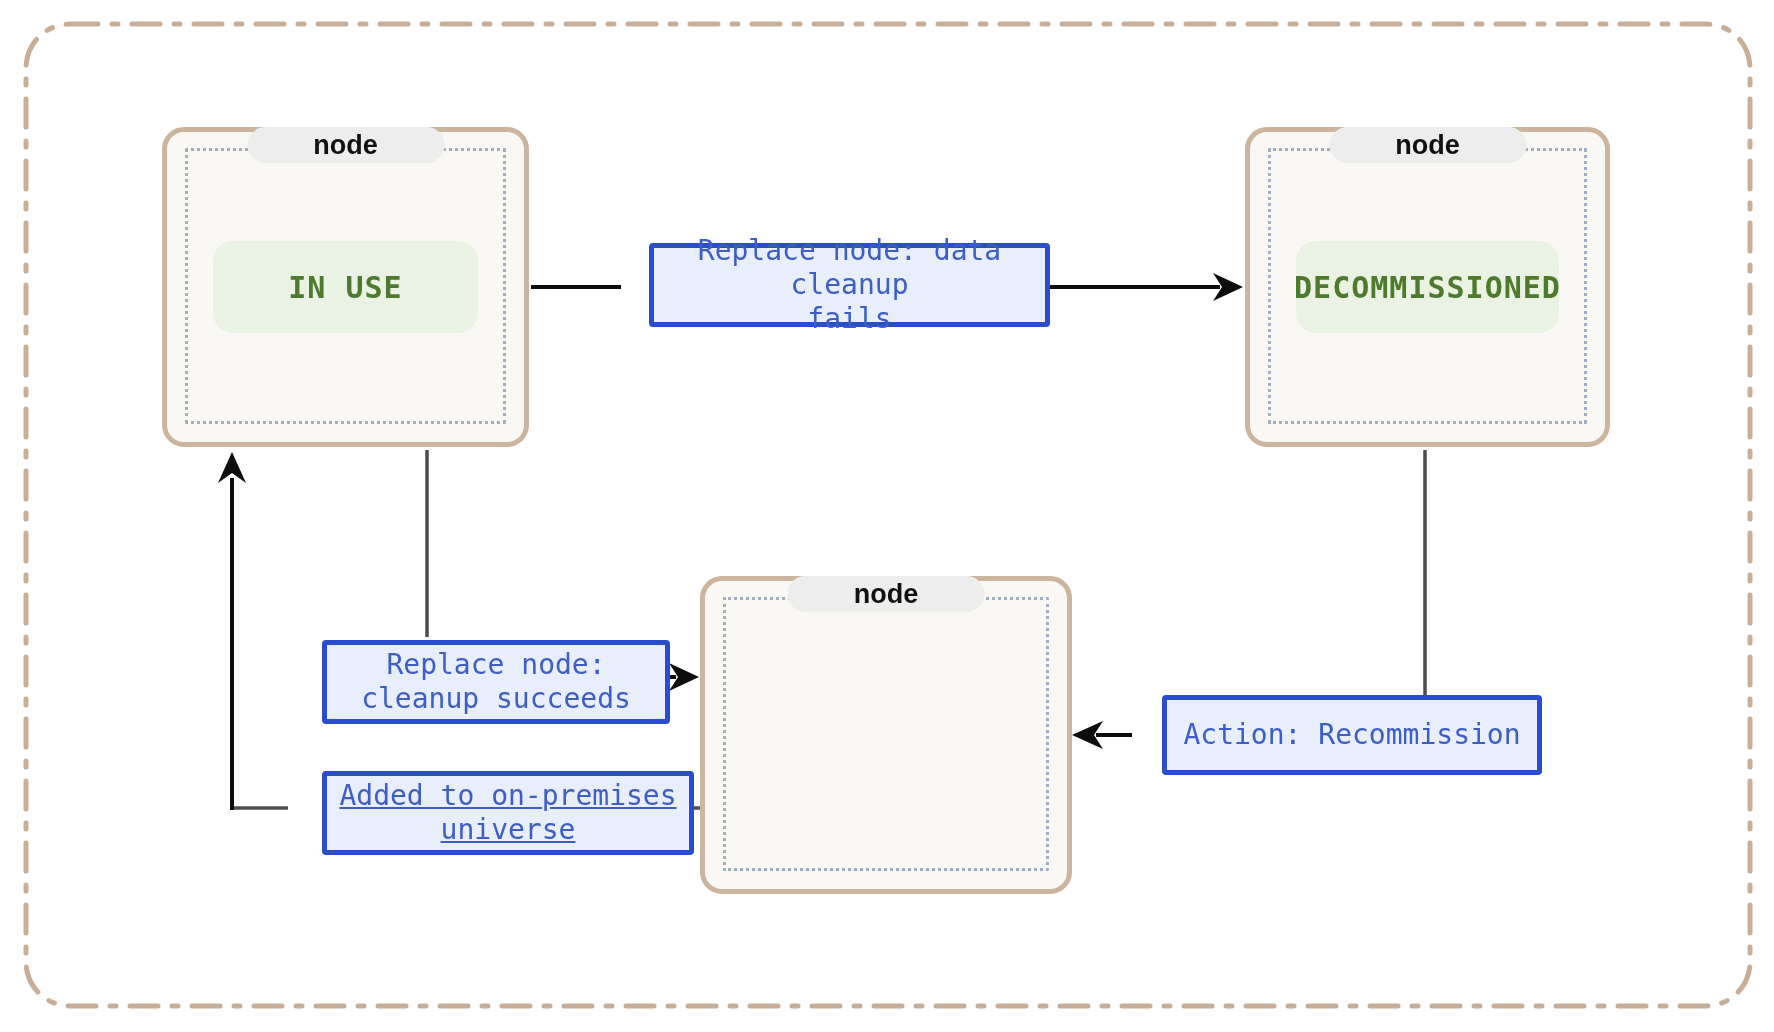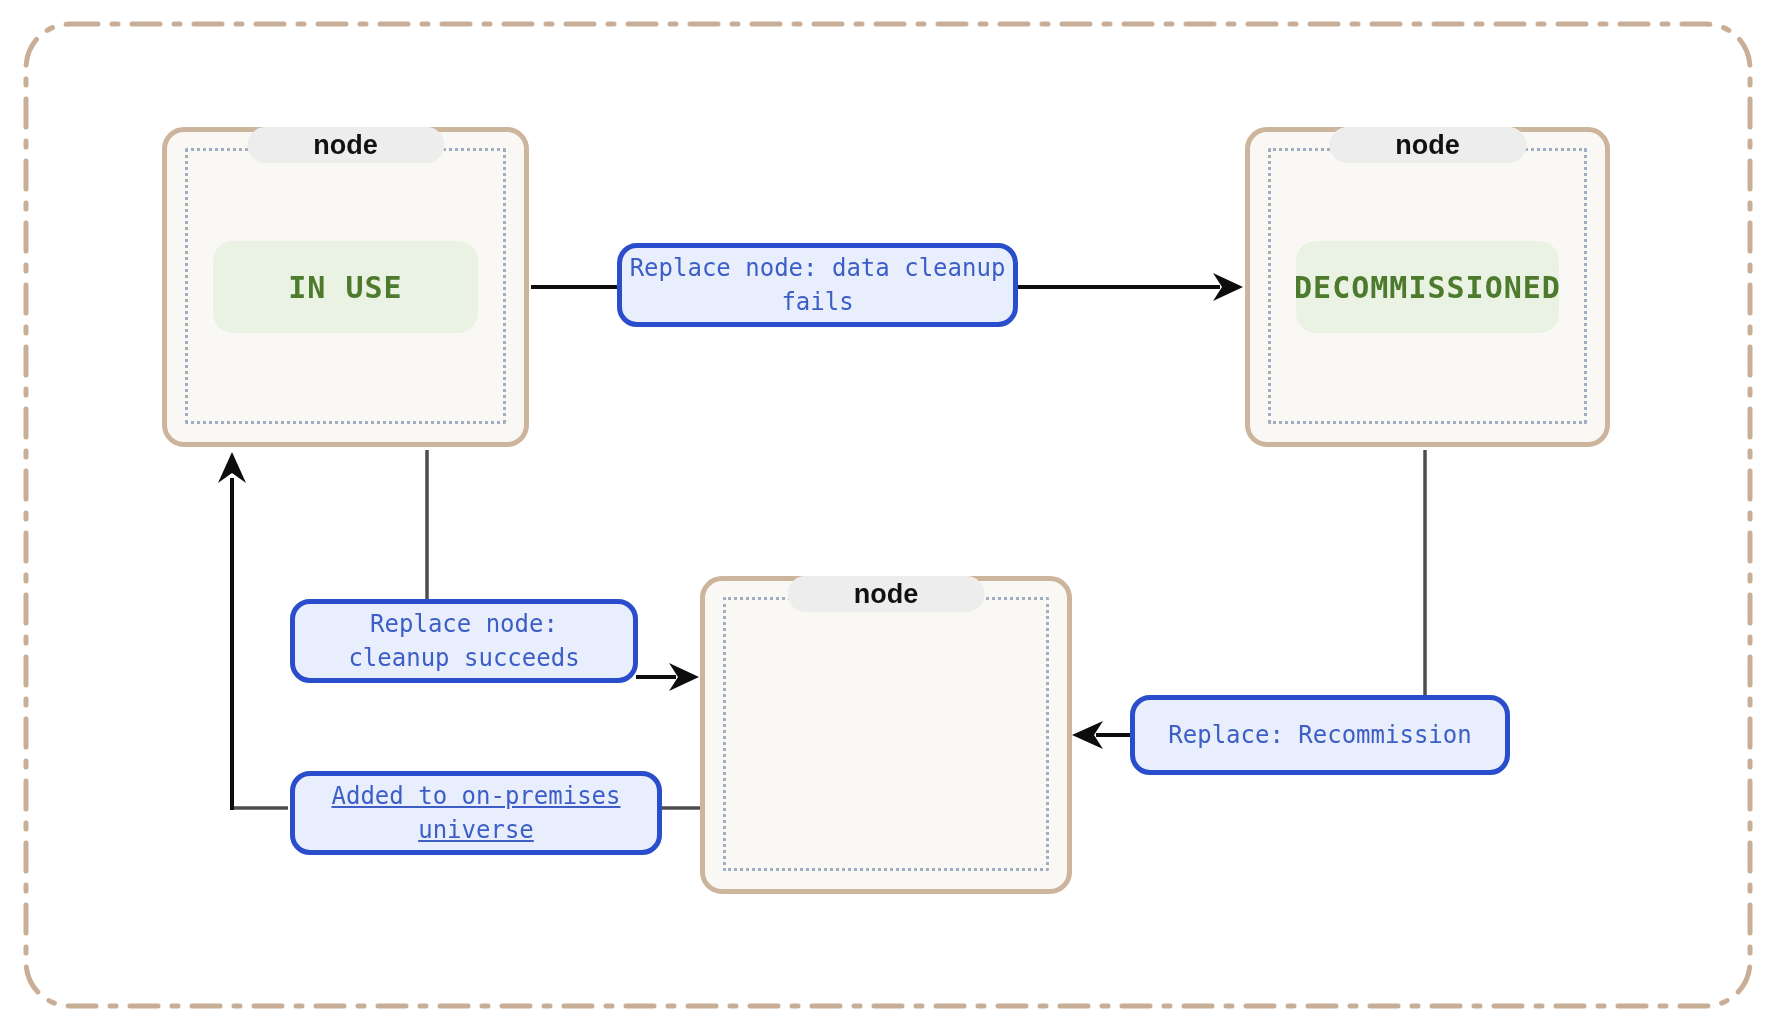--- a/index.html
+++ b/index.html
@@ -91,32 +91,33 @@
     font-weight: bold;
     font-size: 30px;
     letter-spacing: 1px;
     color: var(--state-text, #4d7a2c);
   }
   
   .edge-label {
     position: absolute;
     background: var(--edge-label-fill, #e8eefb);
     border: 5px solid var(--edge-label-border, #2a4ecb);
-    border-radius: 20px;
+    border-radius: 4px;
     box-sizing: border-box;
     display: flex;
     align-items: center;
     justify-content: center;
     text-align: center;
     font-family: "DejaVu Sans Mono", monospace;
-    font-size: 24px;
+    font-size: 28px;
     line-height: 34px;
     color: var(--edge-label-text, #3c5ec6);
     white-space: pre-line;
     z-index: 4;
+    margin-left: 32px;
   }
 </style>
 </head>
 <body>
 
 <div id="canvas">
 
   <svg id="wires" viewBox="0 0 1774 1032">
 
     <rect class="canvas-border" x="26" y="24" width="1724" height="982" rx="44"></rect>
@@ -152,21 +153,21 @@
   </div>
 
   <div class="node" style="left:700px; top:576px; width:372px; height:318px;">
     <div class="pill">node</div>
     <div class="dotted"></div>
   </div>
 
   <div class="edge-label" style="left:617px; top:243px; width:401px; height:84px;">Replace node: data cleanup
 fails</div>
 
-  <div class="edge-label" style="left:290px; top:599px; width:348px; height:84px;">Replace node:
+  <div class="edge-label" style="left:290px; top:640px; width:348px; height:84px;">Replace node:
 cleanup succeeds</div>
 
   <div class="edge-label" style="left:290px; top:771px; width:372px; height:84px;text-decoration:underline;">Added to on-premises
 universe</div>
 
-  <div class="edge-label" style="left:1130px; top:695px; width:380px; height:80px;">Replace: Recommission</div>
+  <div class="edge-label" style="left:1130px; top:695px; width:380px; height:80px;">Action: Recommission</div>
 
 </div>
 
 </body></html>

